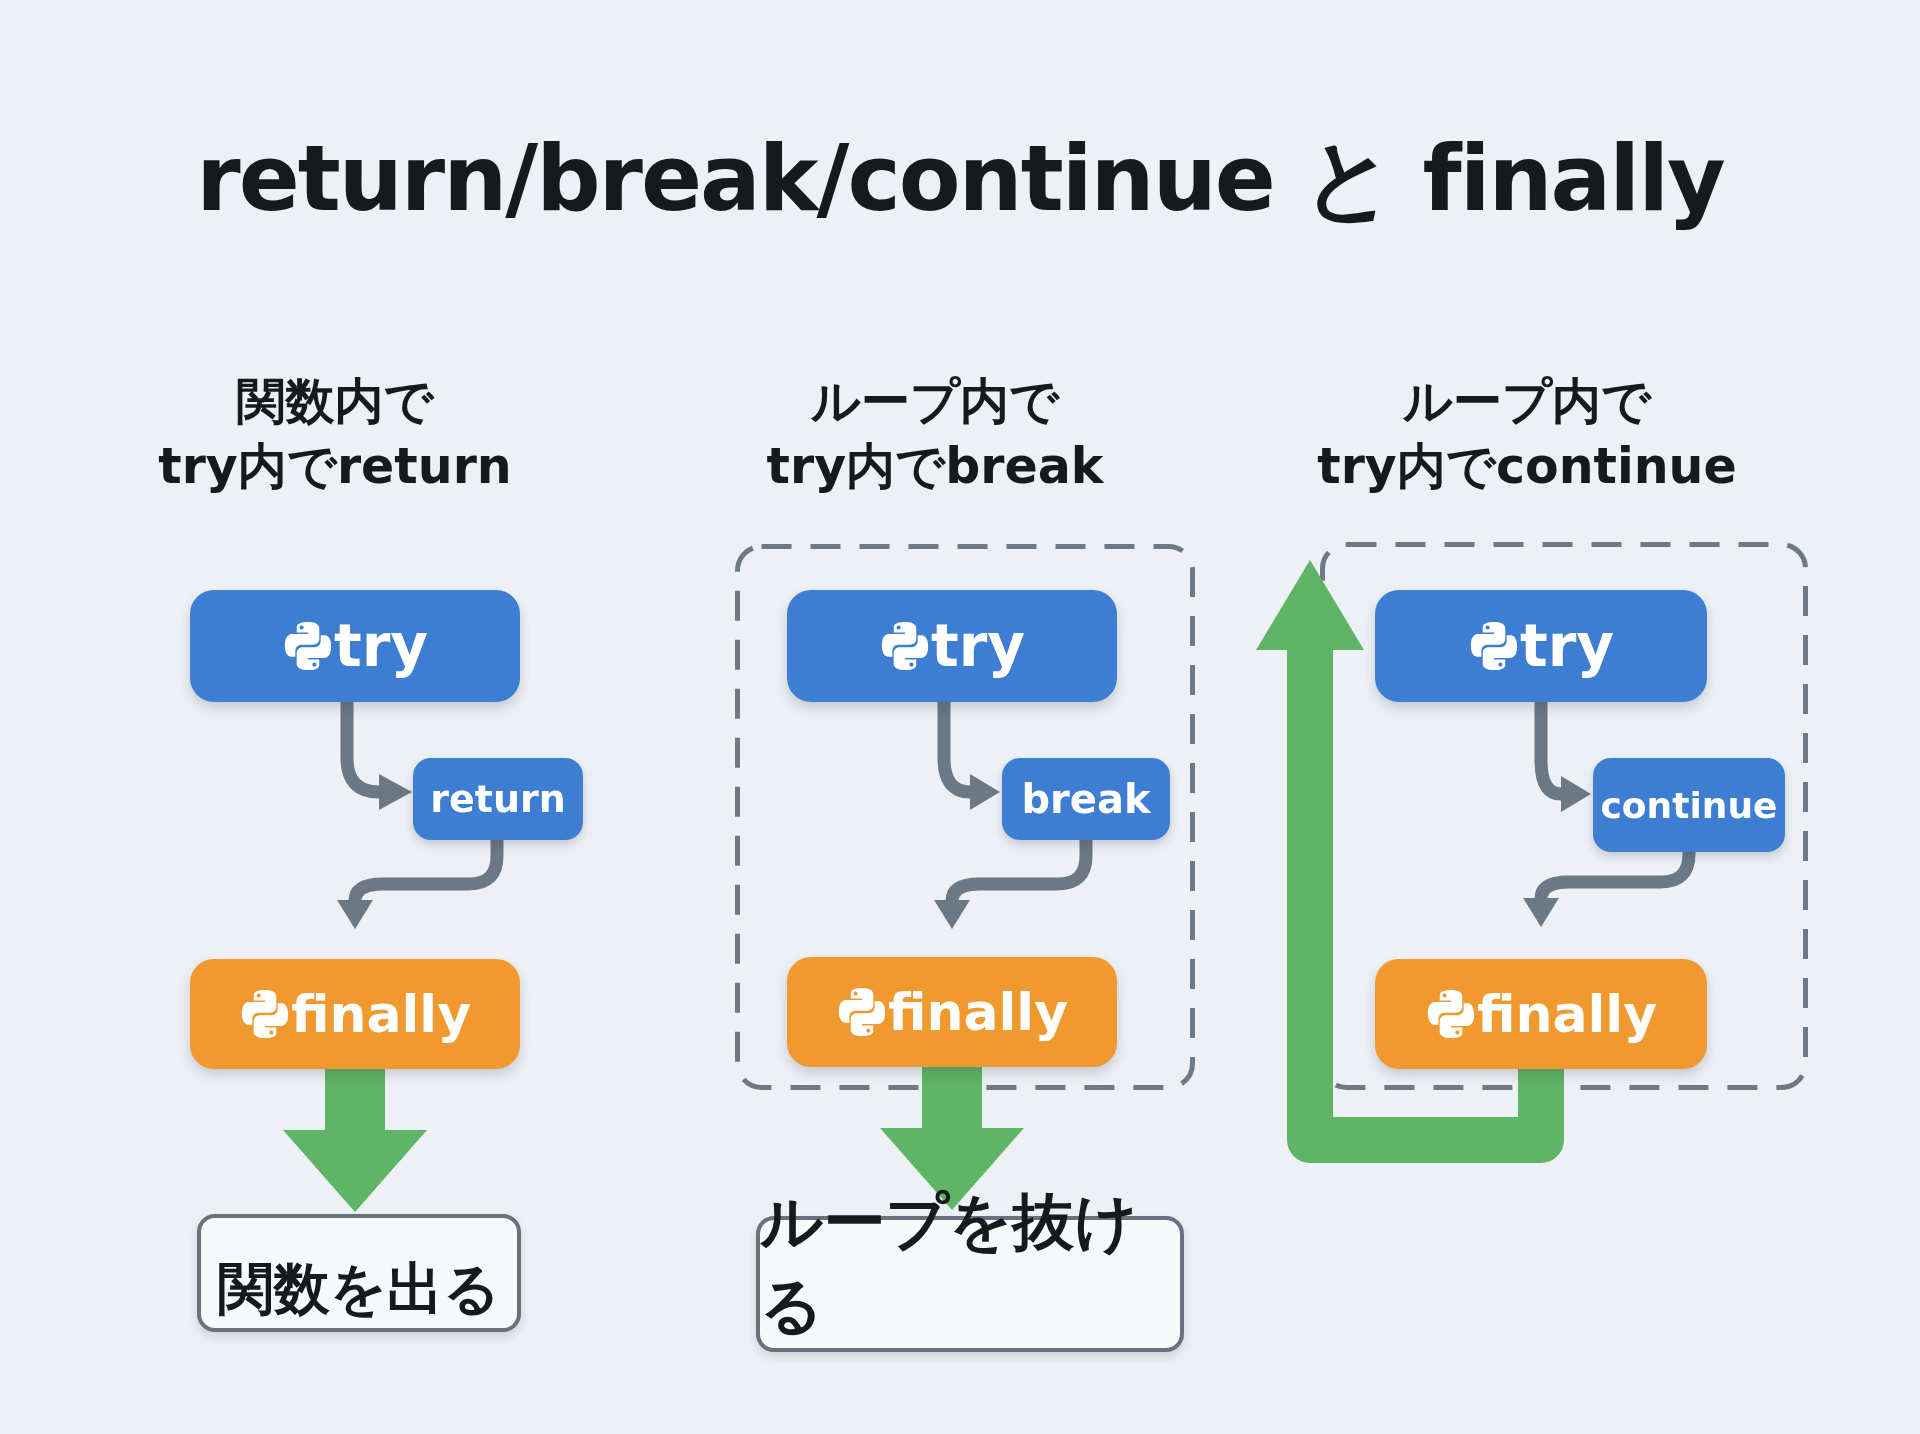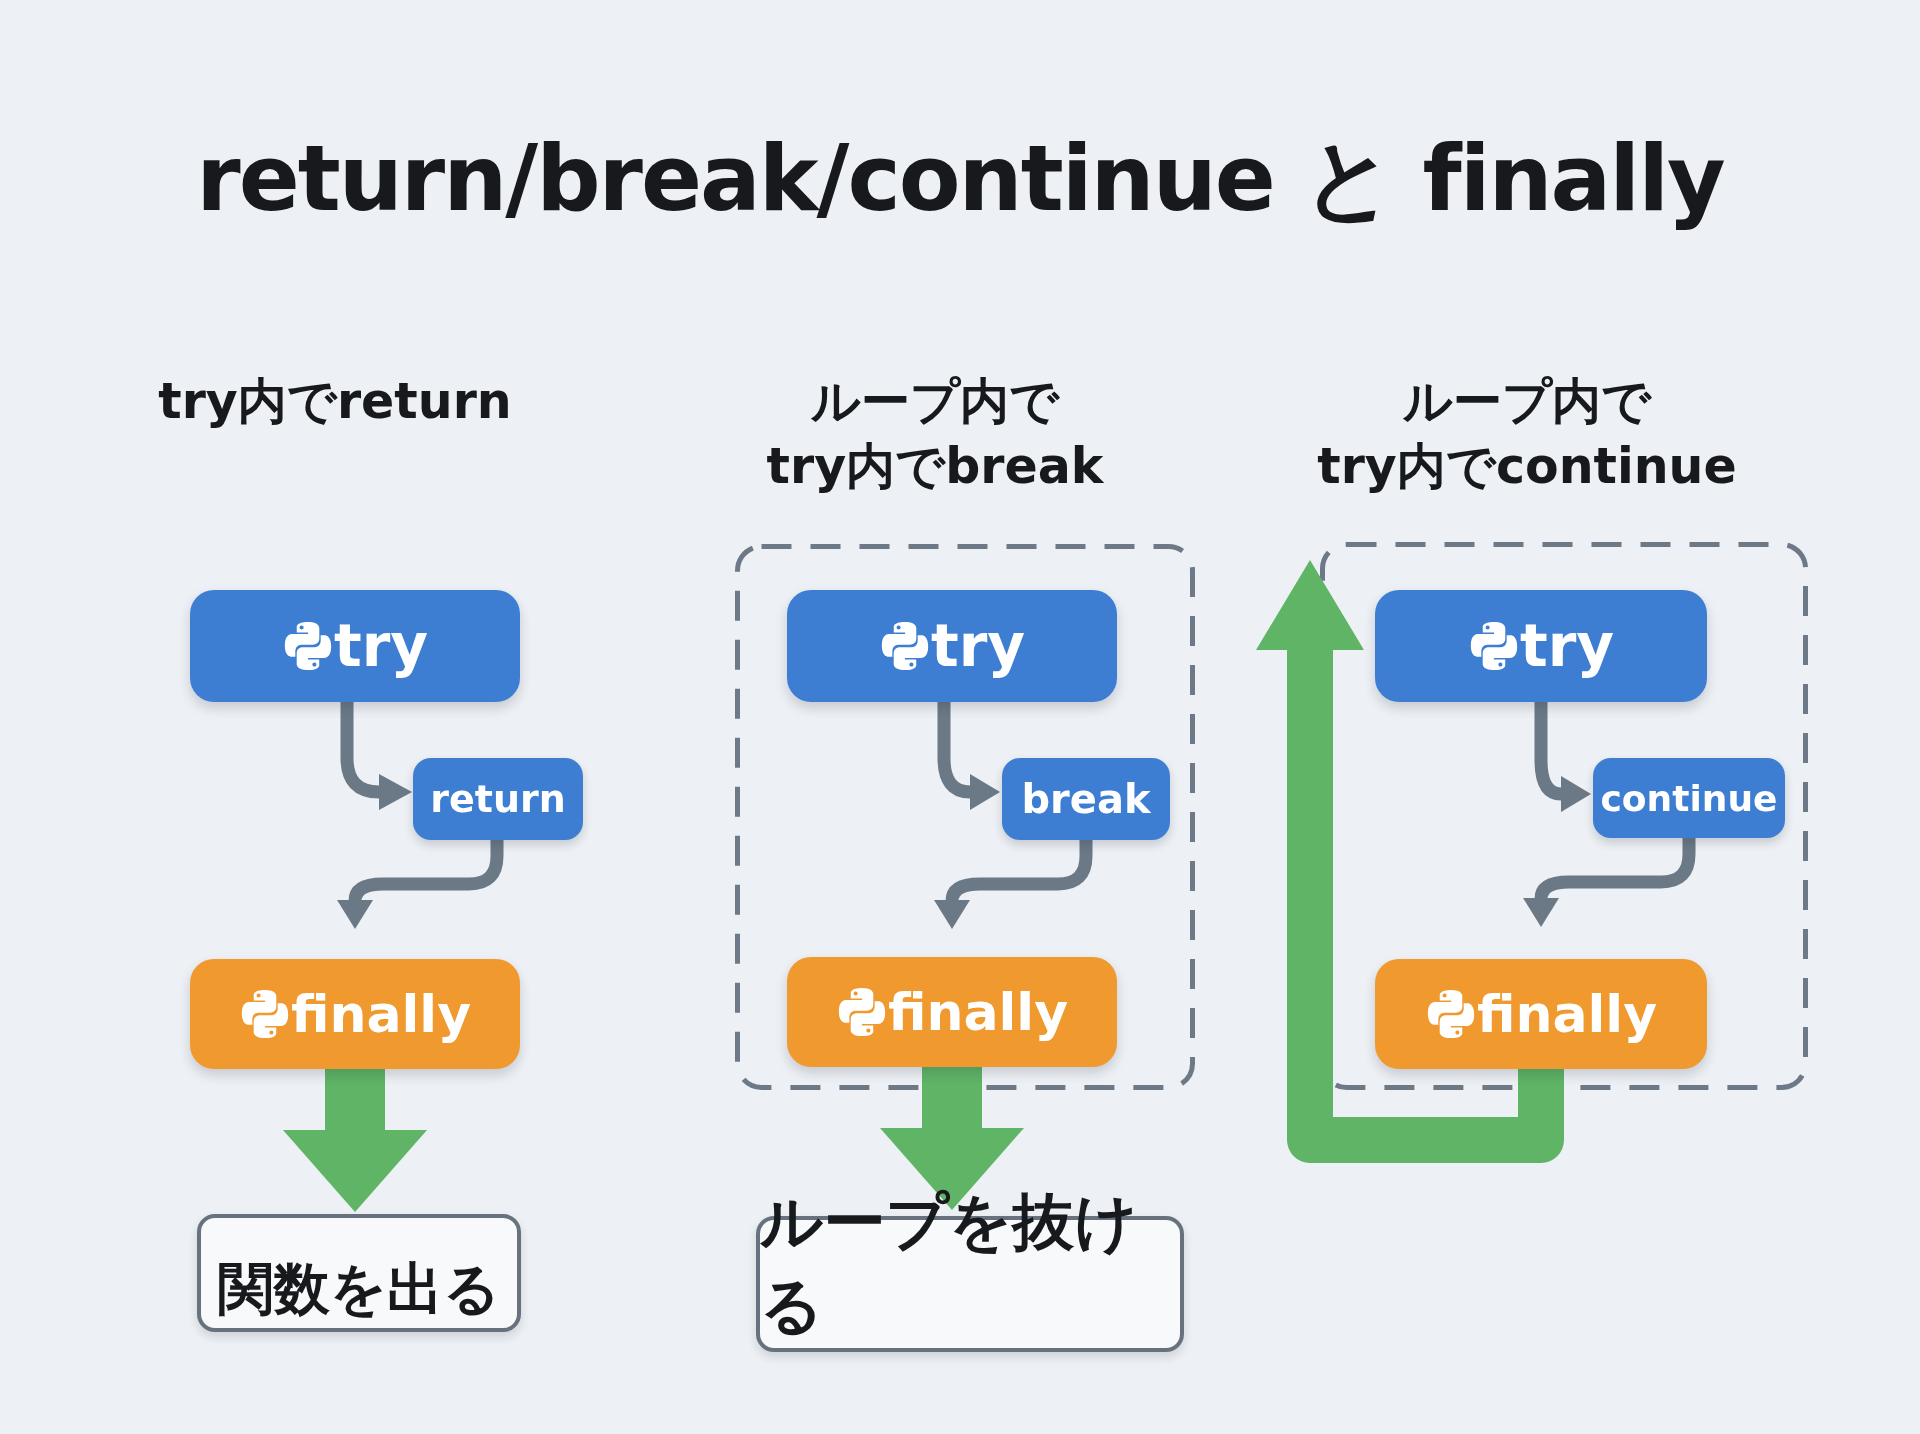--- a/index.html
+++ b/index.html
@@ -39,21 +39,21 @@
   .blue{background:var(--blue);} .orange{background:var(--orange);margin-top:29px;}
   .try1{left:190px;top:590px;width:330px;height:112px;font-size:58px;}
   .try2{left:787px;top:590px;width:330px;height:112px;font-size:58px;}
   .try3{left:1375px;top:590px;width:332px;height:112px;font-size:58px;}
   .fin1{left:190px;top:930px;width:330px;height:110px;font-size:52px;}
   .fin2{left:787px;top:928px;width:330px;height:110px;font-size:52px;}
   .fin3{left:1375px;top:930px;width:332px;height:110px;font-size:52px;}
   .small{border-radius:18px;box-shadow:0 5px 10px rgba(30,40,60,.18);}
   .ret{left:413px;top:758px;width:170px;height:82px;font-size:38px;}
   .brk{left:1002px;top:758px;width:168px;height:82px;font-size:40px;}
-  .cont{left:1593px;top:758px;width:192px;height:80px;font-size:36px;}
+  .cont{left:1593px;top:758px;width:192px;height:94px;font-size:36px;}
   .pyicon{width:52px;height:56px;flex:0 0 auto;}
   .pyicon path{fill:#ffffff;}
 
   .result{
     position:absolute;display:flex;align-items:flex-end;justify-content:center;
     background:var(--resultbg);border:4px solid var(--resultborder);
     border-radius:18px;font-weight:800;
     box-shadow:0 5px 10px rgba(30,40,60,.14);
   }
   .res1{left:197px;top:1214px;width:316px;height:110px;font-size:56px;}
@@ -65,20 +65,21 @@
   }
 </style>
 </head>
 <body>
 
 <div class="canvas">
 
   <div class="title">return/break/continue と finally</div>
 
   <div class="col-header hdr1">
+    <div>関数内で</div>
     <div>try内でreturn</div>
   </div>
   <div class="col-header hdr2">
     <div>ループ内で</div>
     <div>try内でbreak</div>
   </div>
   <div class="col-header hdr3">
     <div>ループ内で</div>
     <div>try内でcontinue</div>
   </div>

